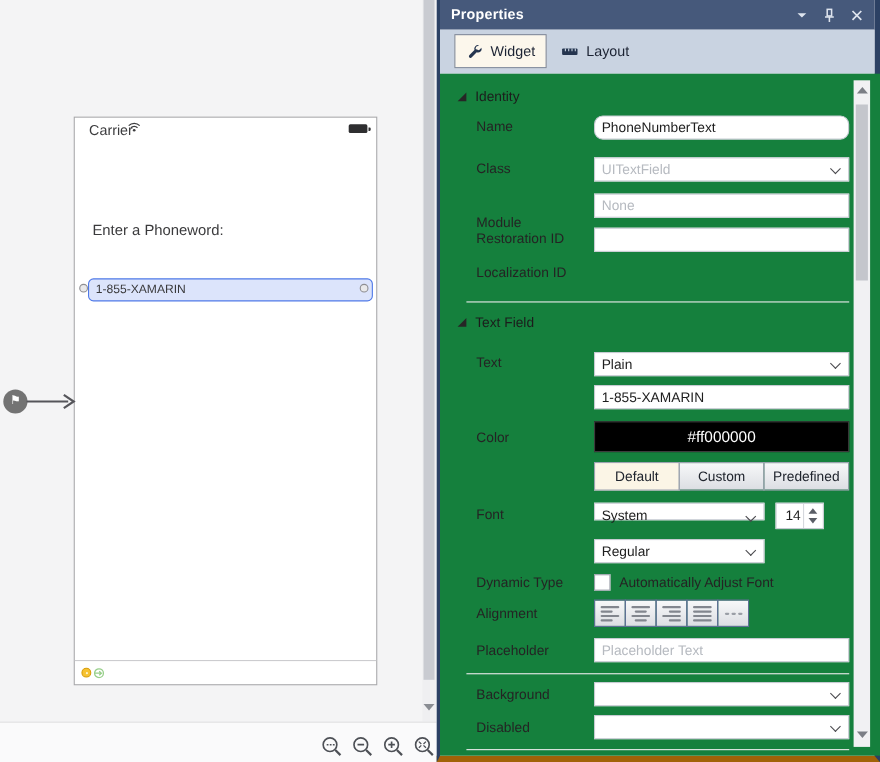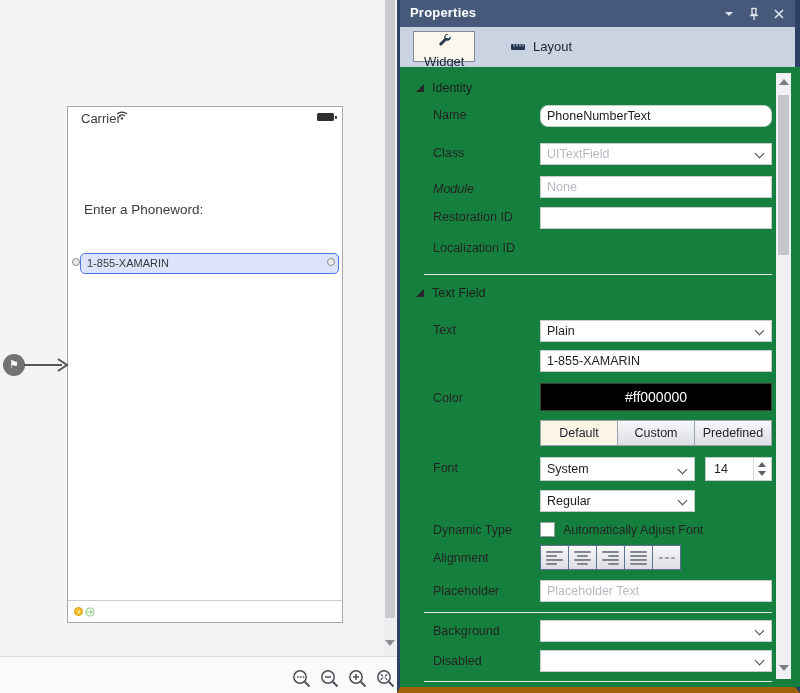--- a/index.html
+++ b/index.html
@@ -47,41 +47,41 @@
   }
   .titlebar{position:absolute;left:0;top:0;width:100%;height:27px;background:#46597b;}
   .titlebar .t{position:absolute;left:10px;top:5px;font-size:13px;font-weight:600;color:#ffffff;letter-spacing:.2px;}
   .tb-ico{position:absolute;top:6px;width:16px;height:16px;cursor:pointer;}
   .tb-chev{right:58px;}
   .tb-pin{right:33px;}
   .tb-close{right:8px;}
   .tabstrip{position:absolute;left:0;top:27px;width:100%;height:40px;background:#c9d3e1;}
   .tab{position:absolute;top:4px;height:31px;display:flex;align-items:center;gap:7px;padding:0 10px;box-sizing:border-box;
     font-size:13px;color:#1c2333;cursor:pointer;}
-  .tab.sel{background:#fcf7ec;border:1px solid #7e889b;flex-direction:column;}
+  .tab.sel{background:#fcf7ec;border:1px solid #7e889b;}
   .tab-widget{left:13px;}
   .tab-layout{left:100px;}
   .tab-events{left:186px;}
   .body{position:absolute;left:0;top:67px;width:395px;height:620px;background:#15803d;padding-left:10px;}
   .sec-head{position:absolute;left:16px;display:flex;align-items:center;gap:8px;font-size:12.5px;color:#1c1c1c;}
   .tri{width:0;height:0;border-bottom:8px solid #262626;border-left:8px solid transparent;}
   .plabel{position:absolute;left:33px;font-size:12.5px;color:#242424;white-space:nowrap;}
   .ctrl{position:absolute;left:140px;width:232px;height:22px;box-sizing:border-box;
     background:#fff;border:1px solid #c6cbd2;font-size:12.5px;color:#1e1e1e;}
   input.ctrl{padding:0 6px;outline:none;font-family:inherit;}
   input.ctrl::placeholder{color:#b6bac0;opacity:1;}
   .dd{line-height:20px;padding:0 22px 0 6px;cursor:pointer;position:absolute;}
   .dd .chev{position:absolute;right:8px;top:6px;width:6px;height:6px;border-right:1.4px solid #4a4a4e;border-bottom:1.4px solid #4a4a4e;transform:rotate(45deg);}
   .dd.gray{color:#b6bac0;}
   .swatch{position:absolute;left:140px;width:232px;height:28px;background:#000000;border:1px solid #3c3c3c;box-sizing:border-box;
     color:#ffffff;font-size:14px;text-align:center;line-height:26px;cursor:pointer;}
   .segbtn{position:absolute;height:26px;box-sizing:border-box;border:1px solid #9ca3b0;
     background:linear-gradient(#f7f8f9,#dcdee3);font-size:12.5px;color:#20252e;text-align:center;line-height:24px;cursor:pointer;}
   .segbtn.sel{background:#fbf5e6;}
-  .spin{position:absolute;left:305px;width:67px;height:24px;box-sizing:border-box;border:1px solid #c6cbd2;background:#fff;}
+  .spin{position:absolute;left:305px;width:44px;height:24px;box-sizing:border-box;border:1px solid #c6cbd2;background:#fff;}
   .spin .num{position:absolute;left:8px;top:4px;font-size:12.5px;color:#1e1e1e;}
   .spin .arrows{position:absolute;right:0;top:0;width:17px;height:100%;border-left:1px solid #d5d8dd;}
   .spin .up,.spin .dn{position:absolute;left:4px;width:0;height:0;border-left:4.5px solid transparent;border-right:4.5px solid transparent;cursor:pointer;}
   .spin .up{top:4px;border-bottom:5px solid #5a5e66;}
   .spin .dn{bottom:4px;border-top:5px solid #5a5e66;}
   .checkbox{position:absolute;left:140px;width:15px;height:15px;box-sizing:border-box;border:1px solid #999fa8;background:#fff;cursor:pointer;}
   .chk-label{position:absolute;left:163px;font-size:12.5px;color:#242424;}
   .alignbtn{position:absolute;width:29px;height:25px;box-sizing:border-box;border:1px solid #5f7095;
     background:linear-gradient(#f7f8f9,#dcdee3);cursor:pointer;display:flex;flex-direction:column;justify-content:center;gap:2px;padding:0 5px;}
   .alignbtn i{display:block;height:2px;background:#82868e;border-radius:1px;}
@@ -226,21 +226,21 @@
 
     <span class="plabel" style="top:41px;">Name</span>
     <input class="ctrl" style="top: 38px; border-radius: 8px;" value="PhoneNumberText">
 
     <span class="plabel" style="top:79px;">Class</span>
     <div class="ctrl dd gray" style="top:76px;">
       <span>UITextField</span>
       <span class="chev"></span>
     </div>
 
-    <span class="plabel" style="top:115px;font-style:italic;">Module</span>
+    <span class="plabel" style="top:128px;">Module</span>
     <input class="ctrl" style="top: 109px;" placeholder="None">
 
     <span class="plabel" style="top:143px;">Restoration ID</span>
     <input class="ctrl" style="top: 140px;">
 
     <span class="plabel" style="top:174px;">Localization ID</span>
 
     <div class="divider" style="top:207px;"></div>
 
     <div class="sec-head" style="top:219px;">
@@ -256,21 +256,21 @@
     <input class="ctrl" style="top: 283px;" value="1-855-XAMARIN">
 
     <span class="plabel" style="top:324px;">Color</span>
     <div class="swatch" style="top:316px;">#ff000000</div>
 
     <div class="segbtn sel" style="top:353px;left:140px;width:78px;">Default</div>
     <div class="segbtn" style="top:353px;left:217px;width:78px;">Custom</div>
     <div class="segbtn" style="top:353px;left:294px;width:78px;">Predefined</div>
 
     <span class="plabel" style="top:394px;">Font</span>
-    <div class="ctrl dd" style="top:390px;width:155px;height:24px;line-height:22px;">
+    <div class="ctrl dd" style="top:390px;width:155px;height:16px;line-height:22px;">
       <span>System</span>
       <span class="chev" style="top:8px;"></span>
     </div>
     <div class="spin" style="top:390px;">
       <span class="num">14</span>
       <span class="arrows">
         <span class="up"></span>
         <span class="dn"></span>
       </span>
     </div>

